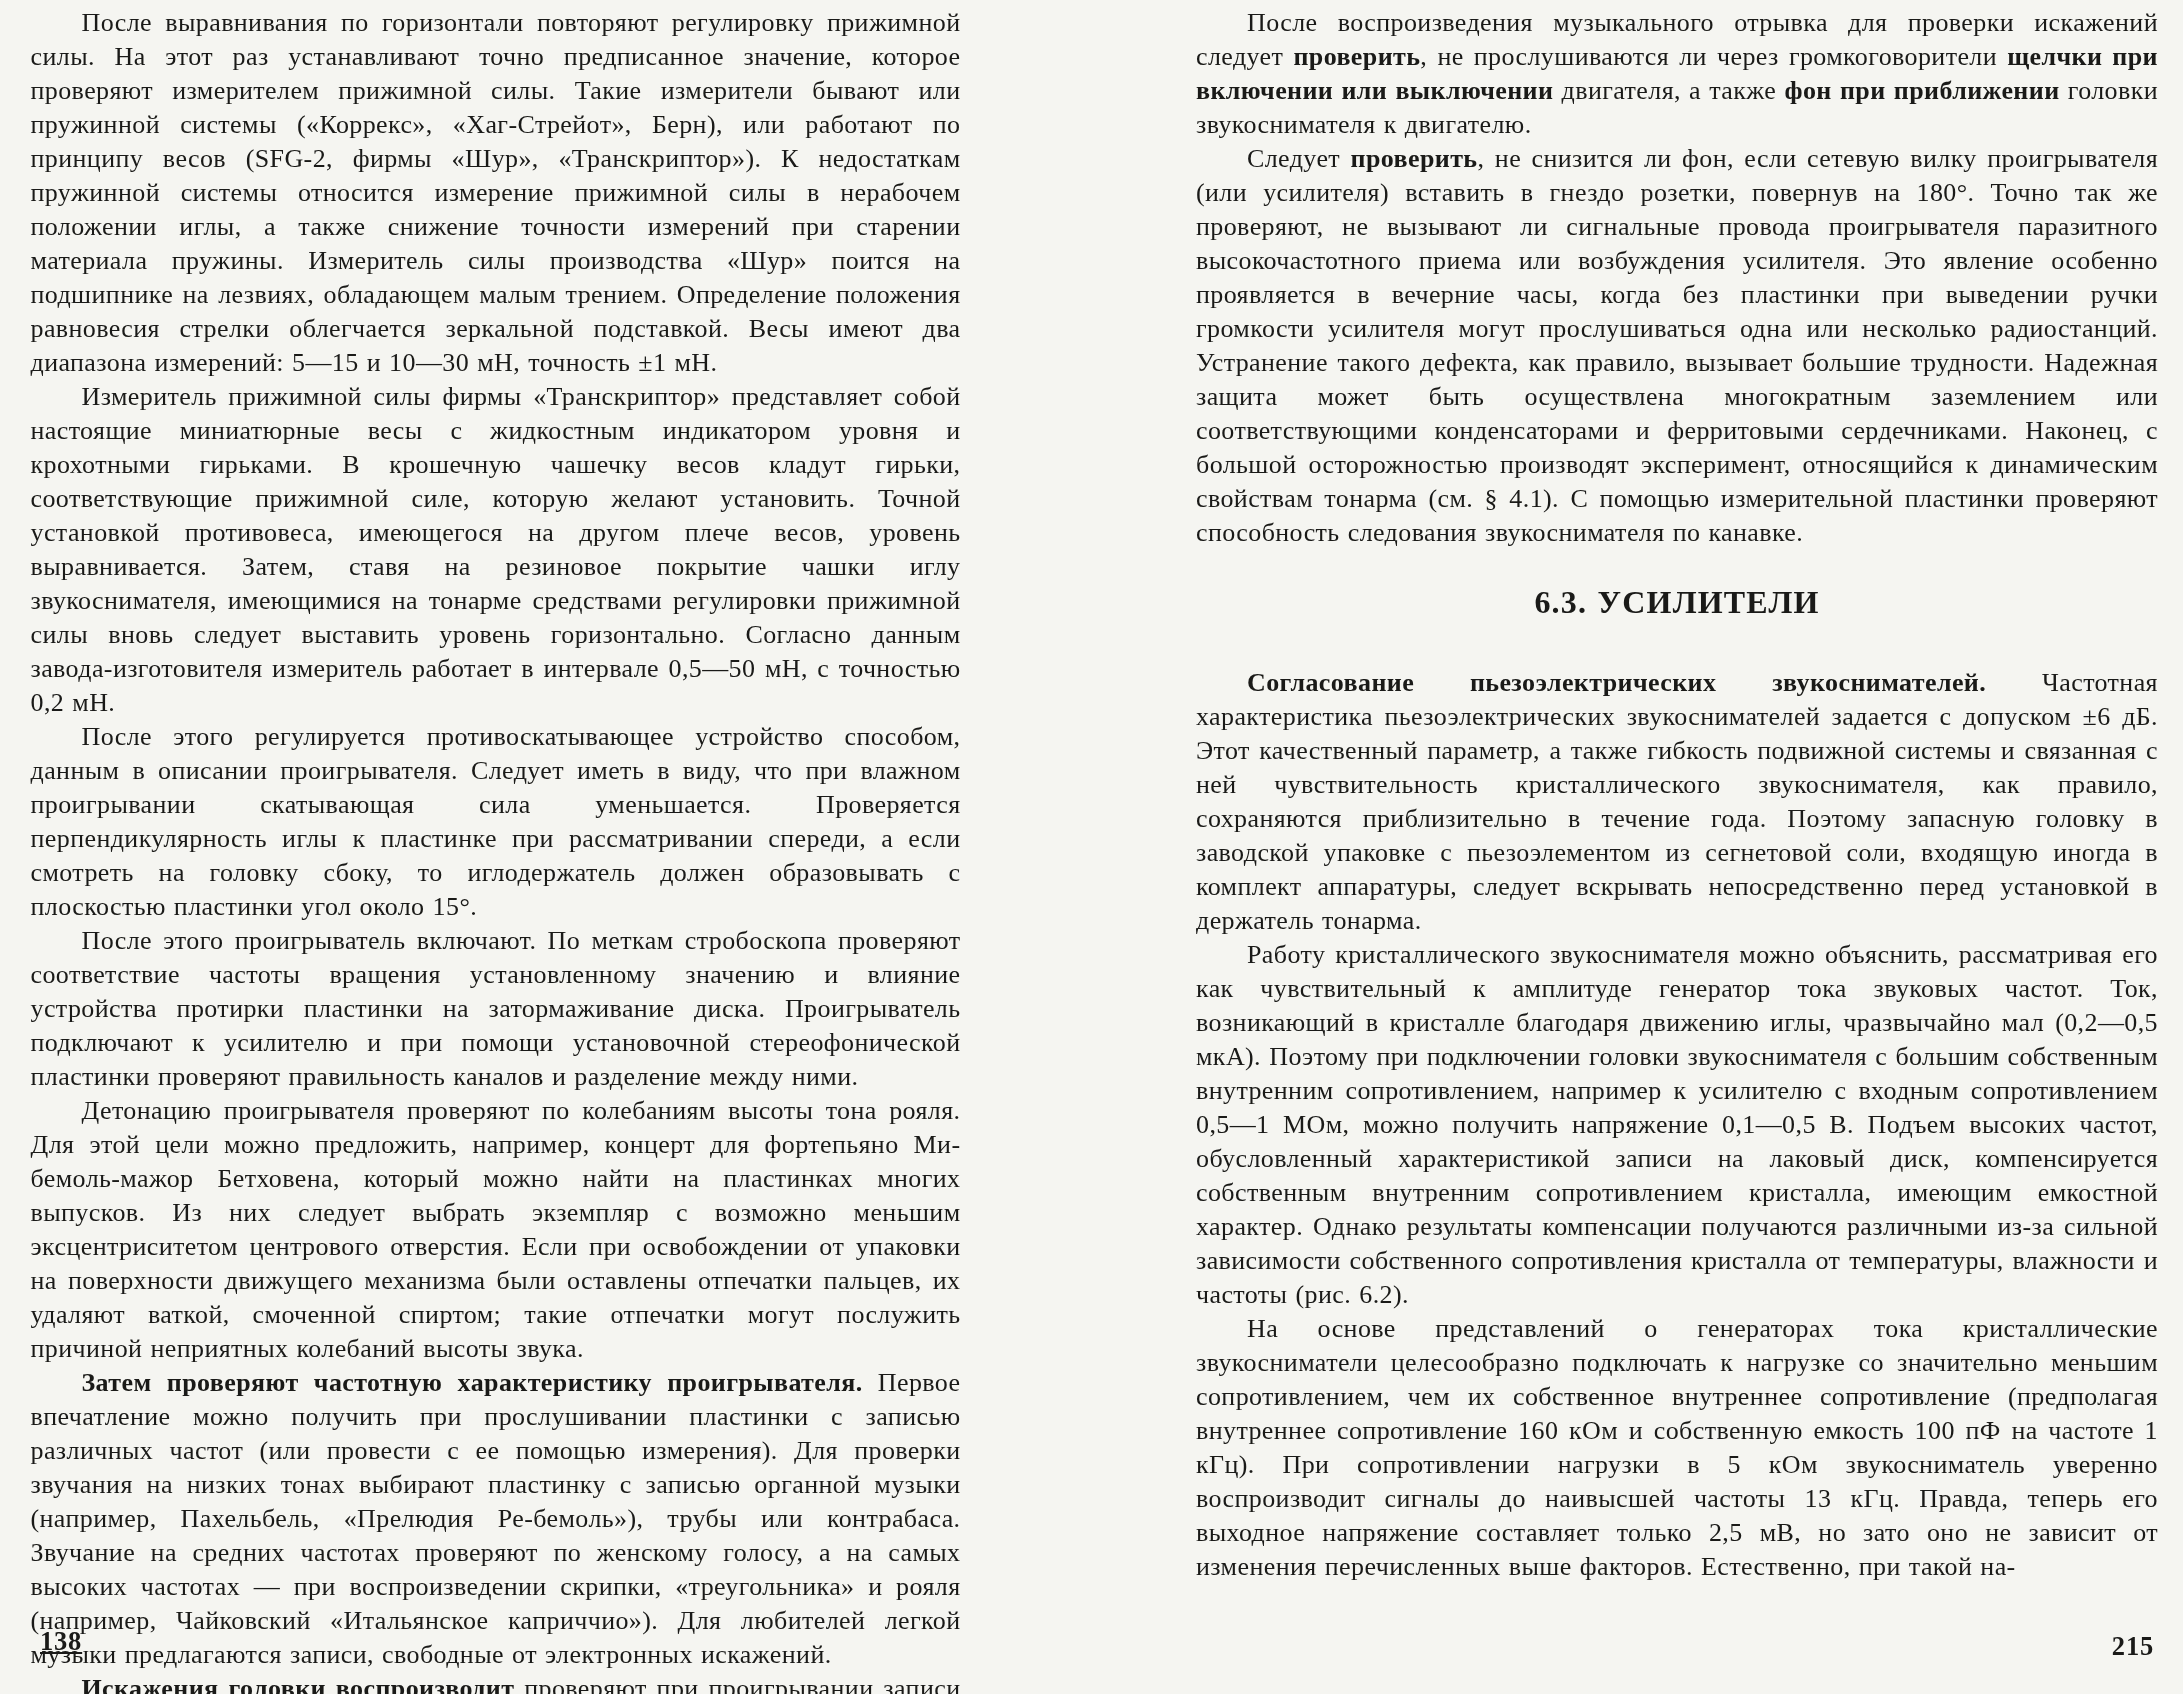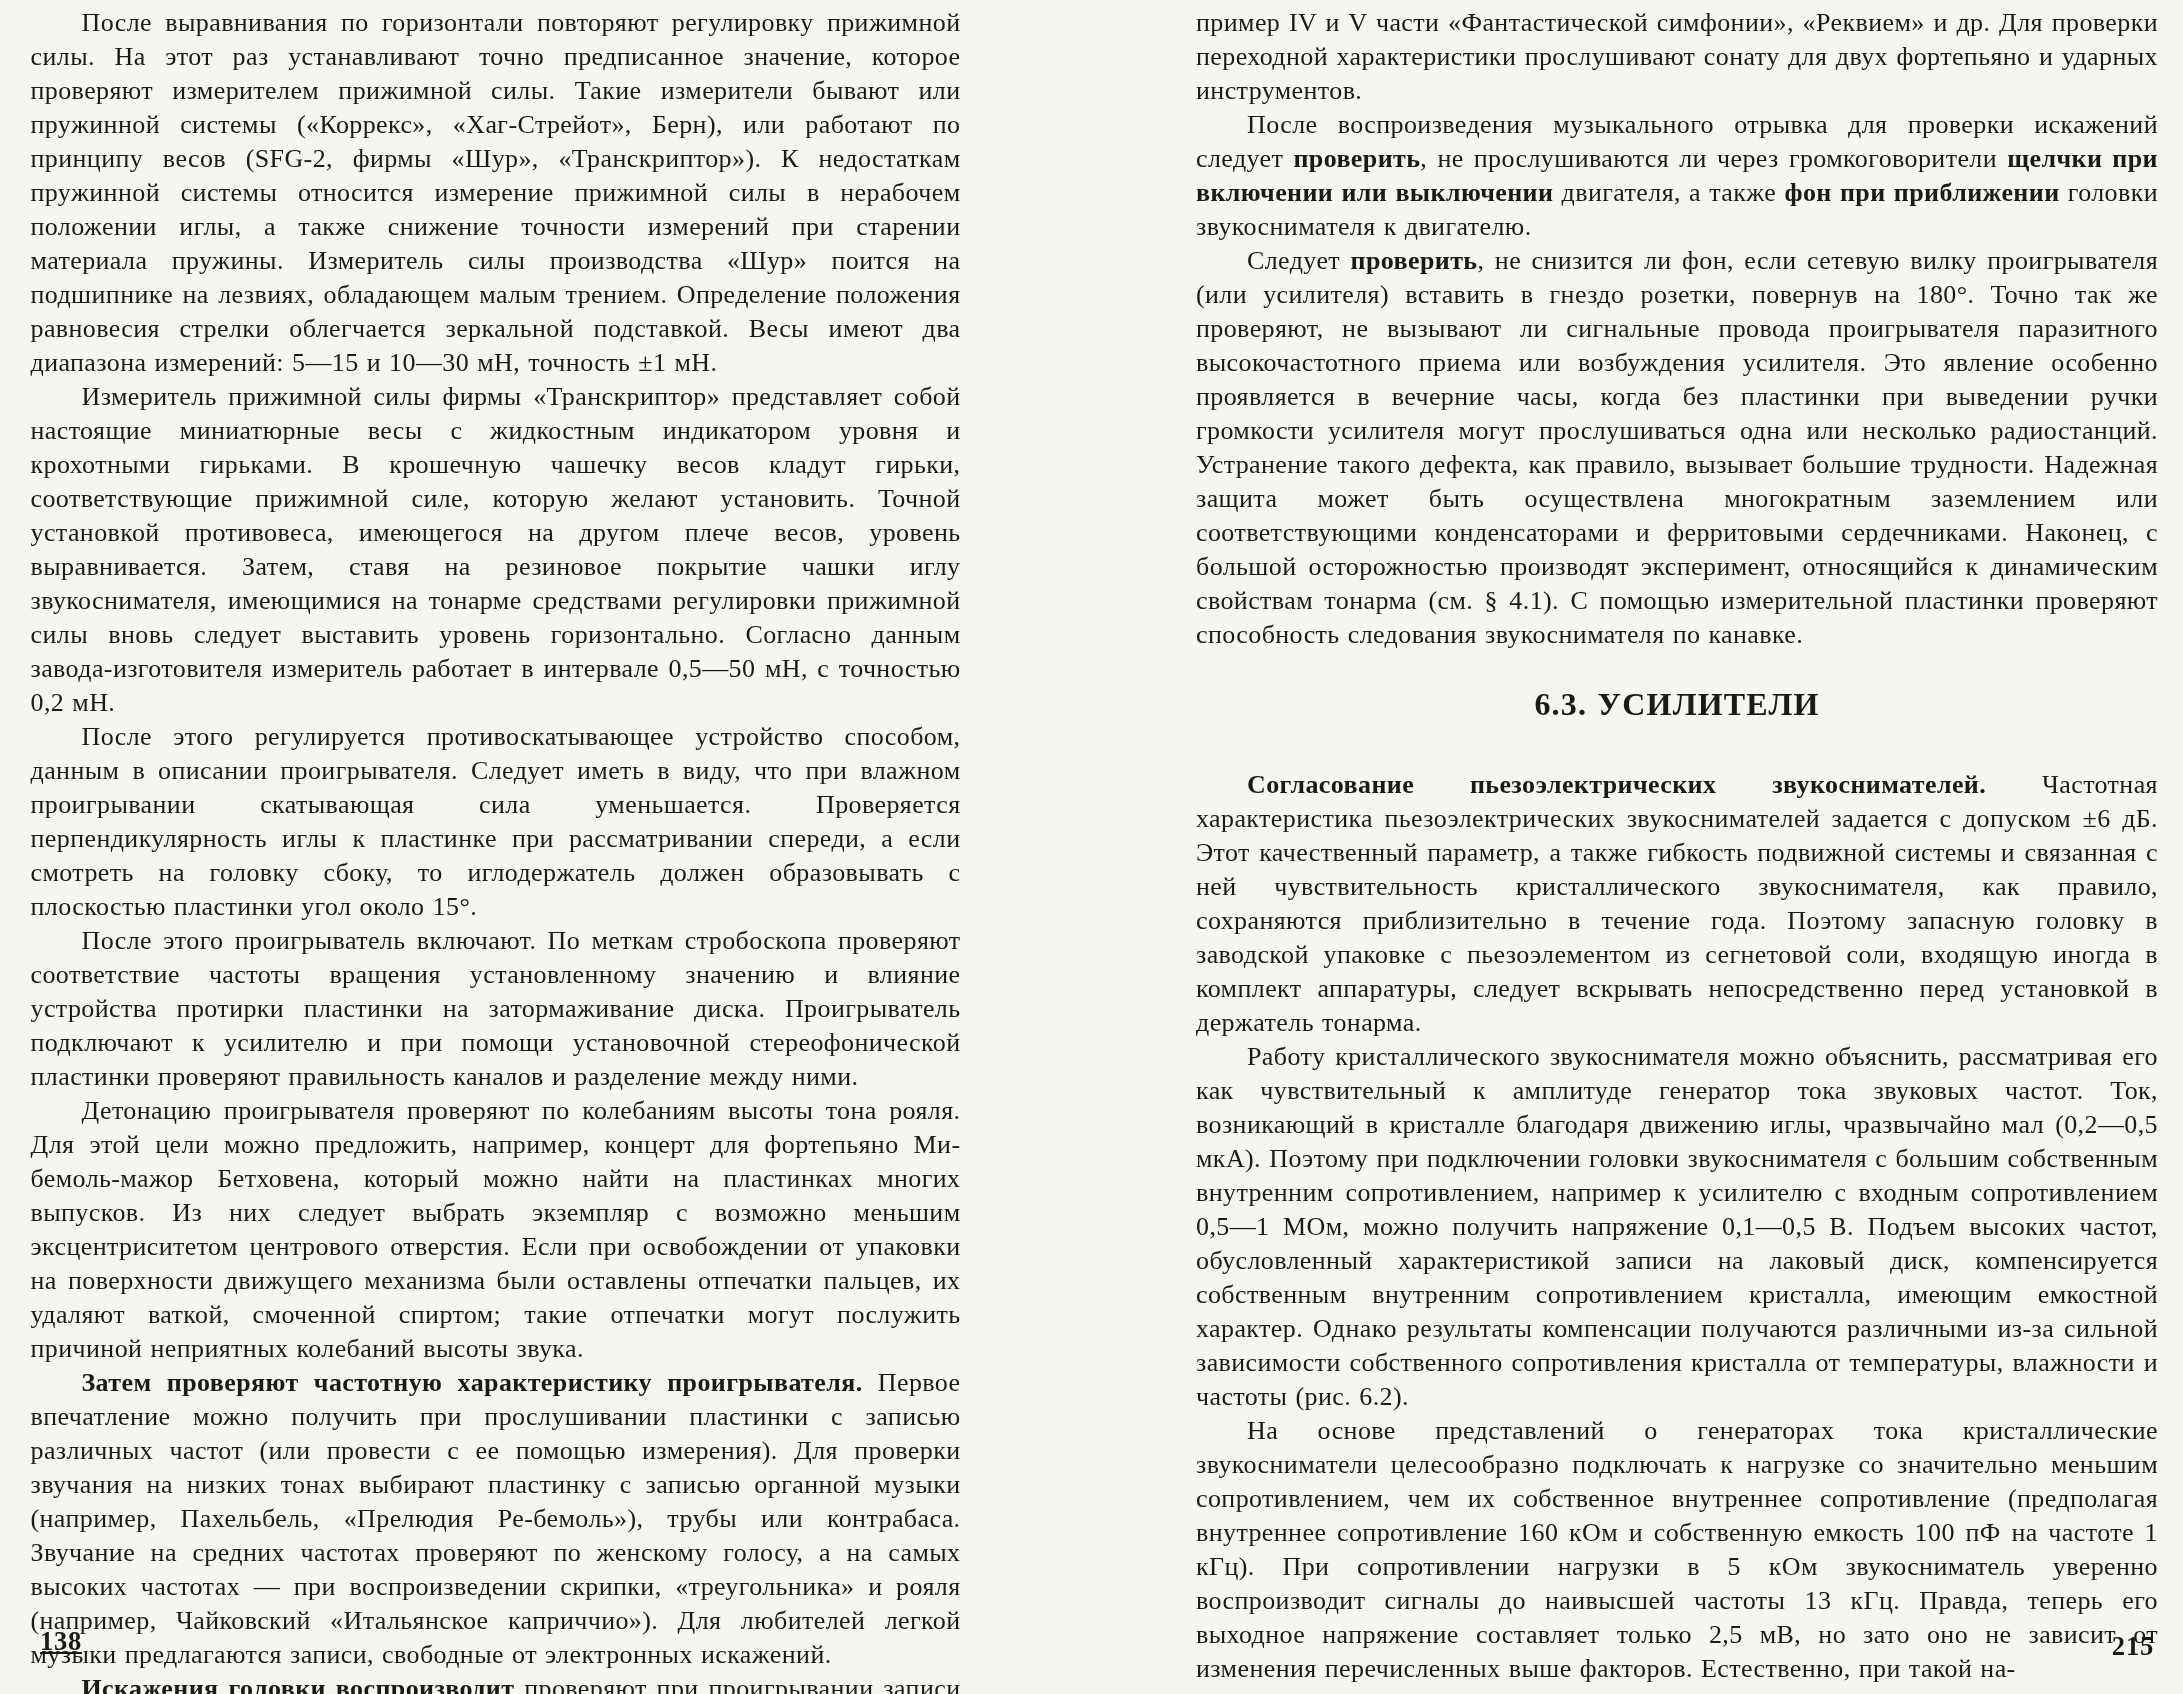--- a/index.html
+++ b/index.html
@@ -54,21 +54,20 @@
     <p><span>Измеритель прижимной силы фирмы «Транскриптор» представляет собой настоящие миниатюрные весы с жидкостным индикатором уровня и крохотными гирьками. В крошечную чашечку весов кладут гирьки, соответствующие прижимной силе, которую желают установить. Точной установкой противовеса, имеющегося на другом плече весов, уровень выравнивается. Затем, ставя на резиновое покрытие чашки иглу звукоснимателя, имеющимися на тонарме средствами регулировки прижимной силы вновь следует выставить уровень горизонтально. Согласно данным завода-изготовителя измеритель работает в интервале 0,5—50 мН, с точностью 0,2 мН.</span></p>
     <p><span>После этого регулируется противоскатывающее устройство способом, данным в описании проигрывателя. Следует иметь в виду, что при влажном проигрывании скатывающая сила уменьшается. Проверяется перпендикулярность иглы к пластинке при рассматривании спереди, а если смотреть на головку сбоку, то иглодержатель должен образовывать с плоскостью пластинки угол около 15°.</span></p>
     <p><span>После этого проигрыватель включают. По меткам стробоскопа проверяют соответствие частоты вращения установленному значению и влияние устройства протирки пластинки на затормаживание диска. Проигрыватель подключают к усилителю и при помощи установочной стереофонической пластинки проверяют правильность каналов и разделение между ними.</span></p>
     <p><span>Детонацию проигрывателя проверяют по колебаниям высоты тона рояля. Для этой цели можно предложить, например, концерт для фортепьяно Ми-бемоль-мажор Бетховена, который можно найти на пластинках многих выпусков. Из них следует выбрать экземпляр с возможно меньшим эксцентриситетом центрового отверстия. Если при освобождении от упаковки на поверхности движущего механизма были оставлены отпечатки пальцев, их удаляют ваткой, смоченной спиртом; такие отпечатки могут послужить причиной неприятных колебаний высоты звука.</span></p>
     <p><b>Затем проверяют частотную характеристику проигрывателя.</b><span> Первое впечатление можно получить при прослушивании пластинки с записью различных частот (или провести с ее помощью измерения). Для проверки звучания на низких тонах выбирают пластинку с записью органной музыки (например, Пахельбель, «Прелюдия Ре-бемоль»), трубы или контрабаса. Звучание на средних частотах проверяют по женскому голосу, а на самых высоких частотах — при воспроизведении скрипки, «треугольника» и рояля (например, Чайковский «Итальянское каприччио»). Для любителей легкой музыки предлагаются записи, свободные от электронных искажений.</span></p>
     <p><b>Искажения головки воспроизводит</b><span> проверяют при проигрывании записи оркестра с большим динамическим диапазоном. Особенно хороши для вилку цели произведения Берлиоза и Вагнера, на-</span></p>
   </div>
 
 <div class="page-col col-right">
   <div>
-      <p class="noindent"><span>пример IV и V части «Фантастической симфонии», «Реквием» и др. Для проверки переходной характеристики прослушивают сонату для двух фортепьяно и ударных инструментов.</span></p>
       <p><span>После воспроизведения музыкального отрывка для проверки искажений следует </span><b>проверить</b><span>, не прослушиваются ли через громкоговорители </span><b>щелчки при включении или выключении</b><span> двигателя, а также </span><b>фон при приближении</b><span> головки звукоснимателя к двигателю.</span></p>
       <p><span>Следует </span><b>проверить</b><span>, не снизится ли фон, если сетевую вилку проигрывателя (или усилителя) вставить в гнездо розетки, повернув на 180°. Точно так же проверяют, не вызывают ли сигнальные провода проигрывателя паразитного высокочастотного приема или возбуждения усилителя. Это явление особенно проявляется в вечерние часы, когда без пластинки при выведении ручки громкости усилителя могут прослушиваться одна или несколько радиостанций. Устранение такого дефекта, как правило, вызывает большие трудности. Надежная защита может быть осуществлена многократным заземлением или соответствующими конденсаторами и ферритовыми сердечниками. Наконец, с большой осторожностью производят эксперимент, относящийся к динамическим свойствам тонарма (см. § 4.1). С помощью измерительной пластинки проверяют способность следования звукоснимателя по канавке.</span></p>
     </div>
   <div class="section-heading">6.3. УСИЛИТЕЛИ</div>
   <div>
       <p><b>Согласование пьезоэлектрических звукоснимателей.</b><span> Частотная характеристика пьезоэлектрических звукоснимателей задается с допуском ±6 дБ. Этот качественный параметр, а также гибкость подвижной системы и связанная с ней чувствительность кристаллического звукоснимателя, как правило, сохраняются приблизительно в течение года. Поэтому запасную головку в заводской упаковке с пьезоэлементом из сегнетовой соли, входящую иногда в комплект аппаратуры, следует вскрывать непосредственно перед установкой в держатель тонарма.</span></p>
       <p><span>Работу кристаллического звукоснимателя можно объяснить, рассматривая его как чувствительный к амплитуде генератор тока звуковых частот. Ток, возникающий в кристалле благодаря движению иглы, чразвычайно мал (0,2—0,5 мкА). Поэтому при подключении головки звукоснимателя с большим собственным внутренним сопротивлением, например к усилителю с входным сопротивлением 0,5—1 МОм, можно получить напряжение 0,1—0,5 В. Подъем высоких частот, обусловленный характеристикой записи на лаковый диск, компенсируется собственным внутренним сопротивлением кристалла, имеющим емкостной характер. Однако результаты компенсации получаются различными из-за сильной зависимости собственного сопротивления кристалла от температуры, влажности и частоты (рис. 6.2).</span></p>
       <p><span>На основе представлений о генераторах тока кристаллические звукосниматели целесообразно подключать к нагрузке со значительно меньшим сопротивлением, чем их собственное внутреннее сопротивление (предполагая внутреннее сопротивление 160 кОм и собственную емкость 100 пФ на частоте 1 кГц). При сопротивлении нагрузки в 5 кОм звукосниматель уверенно воспроизводит сигналы до наивысшей частоты 13 кГц. Правда, теперь его выходное напряжение составляет только 2,5 мВ, но зато оно не зависит от изменения перечисленных выше факторов. Естественно, при такой на-</span></p>
     </div>
 </div>

